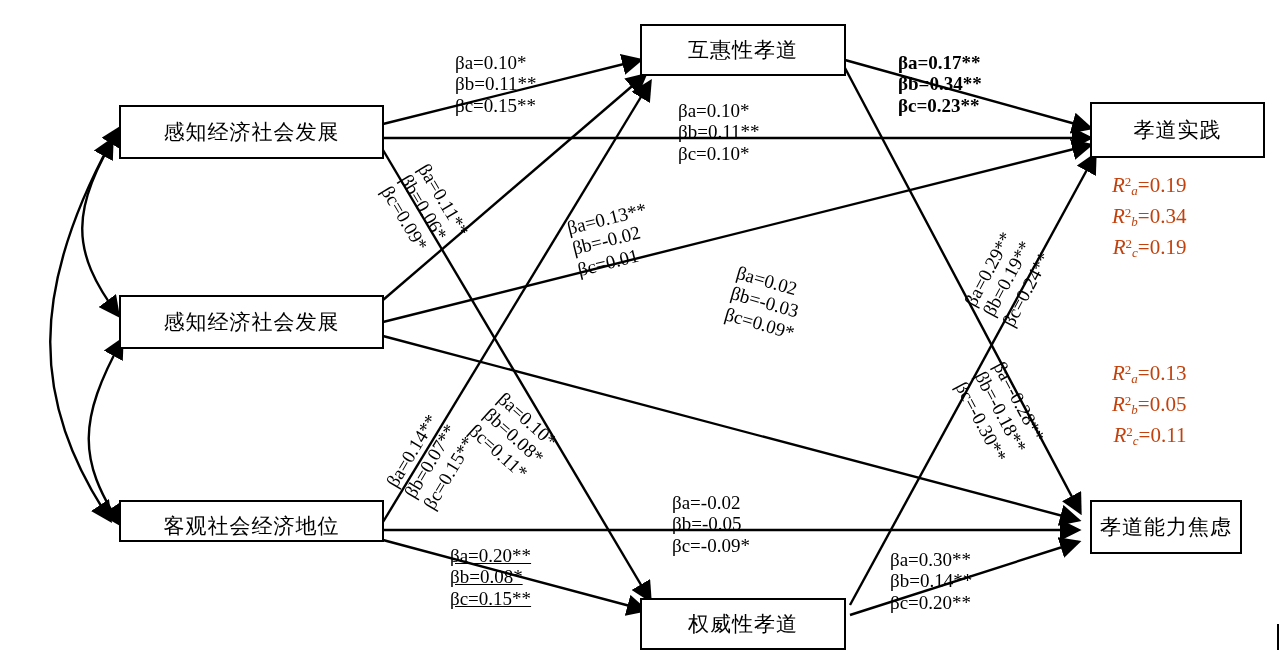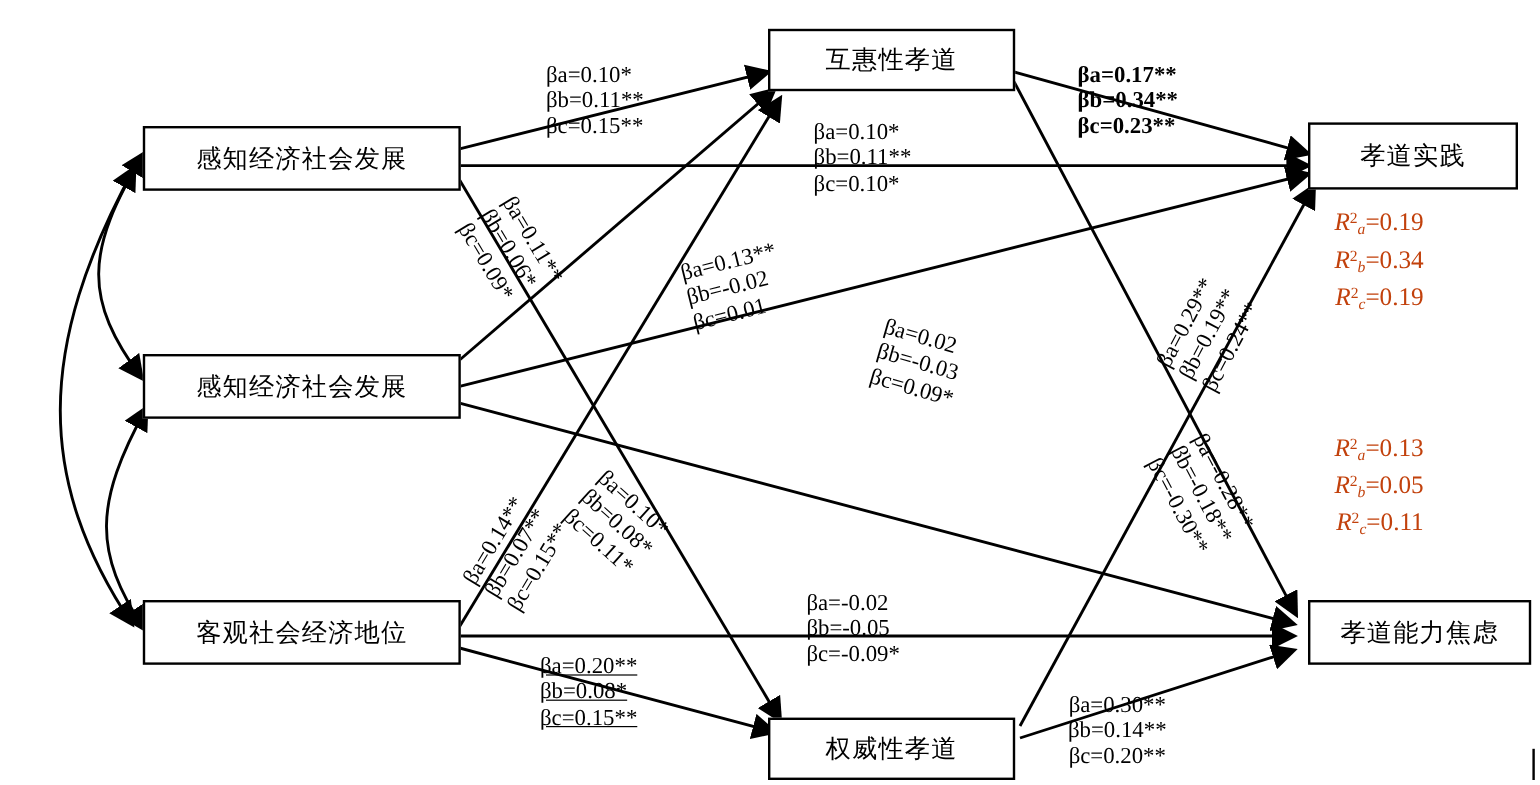--- a/index.html
+++ b/index.html
@@ -126,37 +126,37 @@
   </svg>
 
   <div class="node" style="left:119px; top:105px; width:265px; height:54px;text-align:center;">
     <span>感知经济社会发展</span>
   </div>
 
   <div class="node" style="left:119px; top:295px; width:265px; height:54px;">
     <span>感知经济社会发展</span>
   </div>
 
-  <div class="node" style="left:119px; top:500px; width:265px; height:54px;">
+  <div class="node" style="left:119px; top:500px; width:265px; height:42px;align-items:flex-end;">
     <span>客观社会经济地位</span>
   </div>
 
   <div class="node" style="left:640px; top:24px; width:206px; height:52px;">
     <span>互惠性孝道</span>
   </div>
 
   <div class="node" style="left:640px; top:598px; width:206px; height:52px;justify-content:center;">
     <span>权威性孝道</span>
   </div>
 
   <div class="node" style="left:1090px; top:102px; width:175px; height:56px;">
     <span>孝道实践</span>
   </div>
 
-  <div class="node" style="left:1090px; top:500px; width:186px; height:54px;">
+  <div class="node" style="left:1090px; top:500px; width:152px; height:54px;">
     <span>孝道能力焦虑</span>
   </div>
 
   <div class="lbl" style="left:455px; top:52px;">
     <div>βa=0.10*</div>
     <div>βb=0.11**</div>
     <div>βc=0.15**</div>
   </div>
 
   <div class="lbl" style="left:678px; top:100px;">
@@ -218,21 +218,21 @@
     <div>βb=-0.05</div>
     <div>βc=-0.09*</div>
   </div>
 
   <div class="lbl" style="left:450px; top:545px;text-decoration:underline;">
     <div>βa=0.20**</div>
     <div>βb=0.08*</div>
     <div>βc=0.15**</div>
   </div>
 
-  <div class="lbl" style="left:890px; top:577px;text-align:center;">
+  <div class="lbl" style="left:890px; top:549px;">
     <div>βa=0.30**</div>
     <div>βb=0.14**</div>
     <div>βc=0.20**</div>
   </div>
 
   <div class="rsq" style="left:1112px; top:170px;">
     <div>R<span class="nsup">2</span><span class="nsub">a</span><span class="val">=</span><span class="val">0.19</span></div>
     <div>R<span class="nsup">2</span><span class="nsub">b</span><span class="val">=</span><span class="val">0.34</span></div>
     <div>R<span class="nsup">2</span><span class="nsub">c</span><span class="val">=</span><span class="val">0.19</span></div>
   </div>

